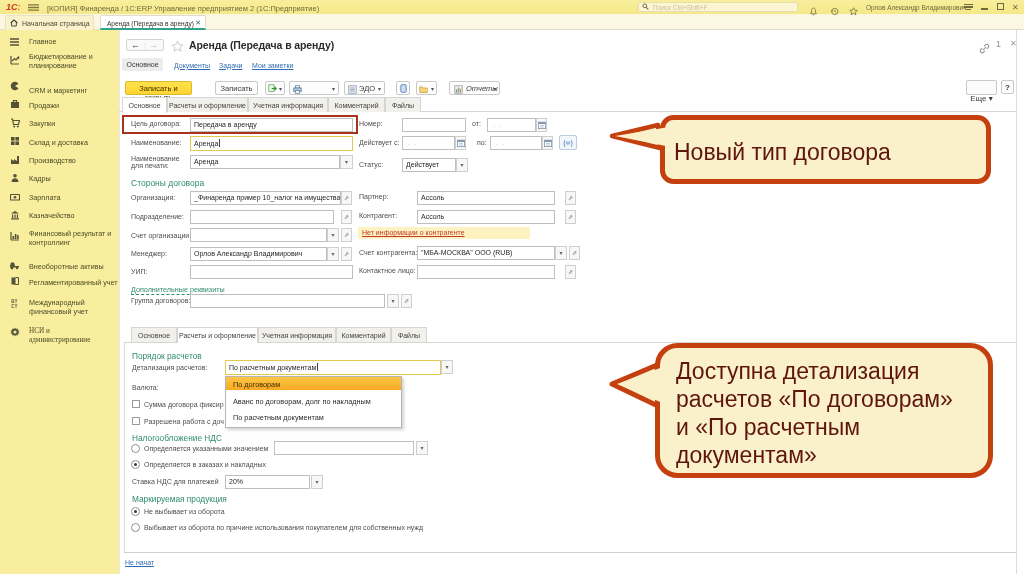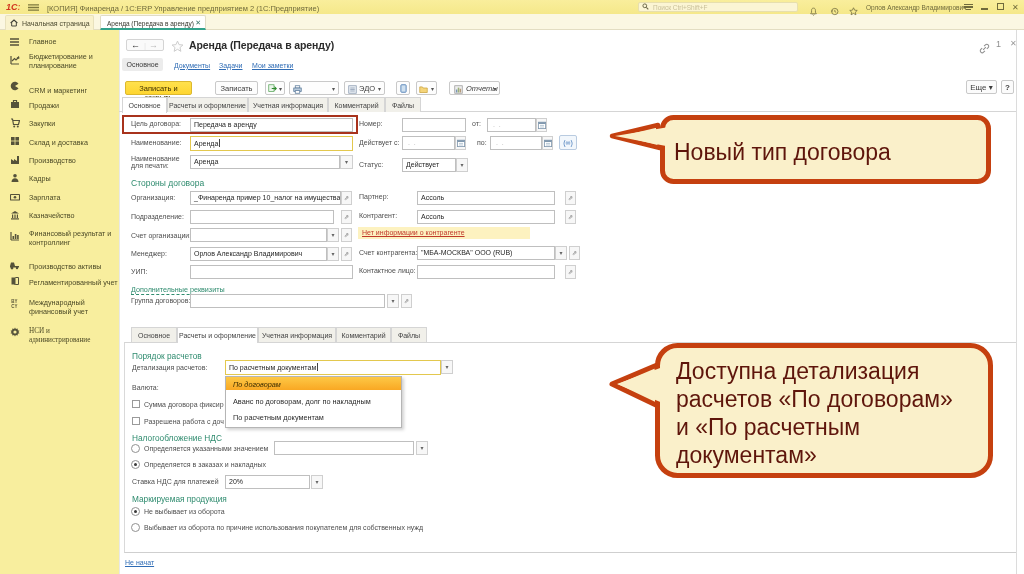--- a/index.html
+++ b/index.html
@@ -171,21 +171,21 @@
       </svg>
     </div>
     <div class="mi" style="top:230px;">Финансовый результат и<br>контроллинг</div>
   <div class="mic" style="top:260px;">
       <svg width="11" height="10" viewBox="0 0 11 10">
         <path d="M1 6 L2 2.5 H5 L6 6 H10 V7.5 H1 Z" fill="#55523a"></path>
         <circle cx="3" cy="8" r="1.4" fill="#55523a"></circle>
         <circle cx="8" cy="8" r="1.2" fill="#55523a"></circle>
       </svg>
     </div>
-    <div class="mi" style="top:262.5px;">Производство активы</div>
+    <div class="mi" style="top:262.5px;">Внеоборотные активы</div>
   <div class="mic" style="top:276px;">
       <svg width="10" height="10" viewBox="0 0 10 10">
         <path d="M1.5 1.5 H4.5 C5 1.5 5 2 5 2 V9 C5 9 5 8.5 4.5 8.5 H1.5 Z" fill="#55523a"></path>
         <path d="M8.5 1.5 H5.5 C5 1.5 5 2 5 2 V9 C5 9 5 8.5 5.5 8.5 H8.5 Z" fill="none" stroke="#55523a" stroke-width="1"></path>
       </svg>
     </div>
     <div class="mi" style="top:278.5px;">Регламентированный учет</div>
   <div class="mic" style="top:299px;font-size:4.5px;line-height:5px;font-weight:bold;">BY<br>CY</div>
     <div class="mi" style="top:299px;">Международный<br>финансовый учет</div>
   <div class="mic" style="top:327px;">
@@ -211,21 +211,21 @@
     <svg width="11" height="11" viewBox="0 0 12 12">
         <path d="M4.5 7.5 L7.5 4.5 M5.5 3.5 l1.5-1.5 a1.8 1.8 0 0 1 3 3 L8.5 6.5 M6.5 8.5 l-1.5 1.5 a1.8 1.8 0 0 1-3-3 L3.5 5.5" fill="none" stroke="#8f8f8f" stroke-width="1.1"></path>
       </svg>
   </div>
   <div class="abs" style="left:996px;top:39px;font-size:9px;color:#8f8f8f;">1</div>
   <div class="abs" style="left:1010px;top:39px;font-size:8px;color:#9a9a9a;">✕</div>
   <div class="abs" style="left:122px;top:58px;width:41px;height:13px;background:#ececec;border-radius:2px;font-size:7px;color:#3a3a3a;text-align:center;padding-top:3px;">Основное</div>
   <div class="abs blue" style="left:174px;top:61.5px;font-size:7px;text-decoration:underline;">Документы</div>
   <div class="abs blue" style="left:219px;top:61.5px;font-size:7px;text-decoration:underline;">Задачи</div>
   <div class="abs blue" style="left:252px;top:61.5px;font-size:7px;text-decoration:underline;">Мои заметки</div>
-  <div class="abs" style="left:966px;top:80px;width:31px;height:14px;border:1px solid #c9c9c9;border-radius:2px;background:#fbfbfb;font-size:8px;color:#3c3c3c;text-align:center;padding-top:2px;">Еще ▾</div>
+  <div class="abs" style="left:966px;top:80px;width:31px;height:14px;border:1px solid #c9c9c9;border-radius:2px;background:#fbfbfb;font-size:8px;color:#3c3c3c;text-align:center;padding-top:13px;">Еще ▾</div>
   <div class="abs" style="left:1001px;top:80px;width:13px;height:14px;border:1px solid #c9c9c9;border-radius:2px;background:#fbfbfb;font-size:8px;color:#3c3c3c;text-align:center;padding-top:2px;font-weight:bold;">?</div>
 
   <div class="cmdbtn" style="left:125px;width:67px;background:linear-gradient(#ffe14d,#fed530);border-color:#dcb82e;color:#3d3000;">Записать и закрыть</div>
   <div class="cmdbtn" style="left:215px;width:43px;">Записать</div>
   <div class="cmdbtn" style="left:265px;width:20px;">
     <svg style="position:absolute;left:2px;top:2px;" width="9" height="9" viewBox="0 0 12 12">
         <rect x="1" y="1" width="7" height="9" fill="#eaf5ea" stroke="#59a559" stroke-width="1"></rect>
         <path d="M5 6 L11 6 M8.5 3.5 L11 6 L8.5 8.5" stroke="#2e8b2e" stroke-width="1.4" fill="none"></path>
       </svg>
     <span style="position:absolute;right:2px;top:3px;font-size:6px;color:#555;">▾</span>
@@ -385,21 +385,21 @@
   <div class="btn-sq" style="left:311px;top:474.5px;width:12px;">▾</div>
   <div class="ghdr" style="left:132px;top:494px;">Маркируемая продукция</div>
   <div class="rad on" style="left:131px;top:507px;"></div>
   <div class="lbl" style="left:144px;top:508px;">Не выбывает из оборота</div>
   <div class="rad" style="left:131px;top:523px;"></div>
   <div class="lbl" style="left:144px;top:524px;">Выбывает из оборота по причине использования покупателем для собственных нужд</div>
   <div class="abs blue" style="left:125px;top:559px;font-size:7px;text-decoration:underline;">Не начат</div>
 
   <div class="abs" style="left:225px;top:376px;width:177px;height:52px;background:#fff;border:1px solid #b5b5b5;box-shadow:2px 2px 3px rgba(0,0,0,0.18);z-index:5;"></div>
   <div class="abs" style="left:226px;top:377px;width:175px;height:13px;background:linear-gradient(#fdc846,#f9a823);z-index:6;"></div>
-  <div class="abs" style="left:233px;top:380px;font-size:7.3px;color:#3a2c00;z-index:7;font-style:italic;">По договорам</div>
+  <div class="abs" style="left:233px;top:380px;font-size:7.3px;color:#3a2c00;z-index:7;">По договорам</div>
   <div class="abs" style="left:233px;top:396.5px;font-size:7.3px;color:#2c2c2c;z-index:7;">Аванс по договорам, долг по накладным</div>
   <div class="abs" style="left:233px;top:413px;font-size:7.3px;color:#2c2c2c;z-index:7;">По расчетным документам</div>
 
   <svg class="abs" style="left:0;top:0;z-index:10;" width="1024" height="574" viewBox="0 0 1024 574">
     <g stroke="#c5400f" stroke-width="4.5" fill="#faf0ca" stroke-linejoin="round">
       <polygon points="612,136 658,125 660,148"></polygon>
     </g>
     <rect x="662.5" y="117.5" width="326" height="64" rx="11" fill="#faf0ca" stroke="#c5400f" stroke-width="5"></rect>
     <polygon points="615,136 666,127.5 666,146" fill="#faf0ca"></polygon>
     <text x="674" y="160" font-size="23" fill="#5e150b">Новый тип договора</text>

